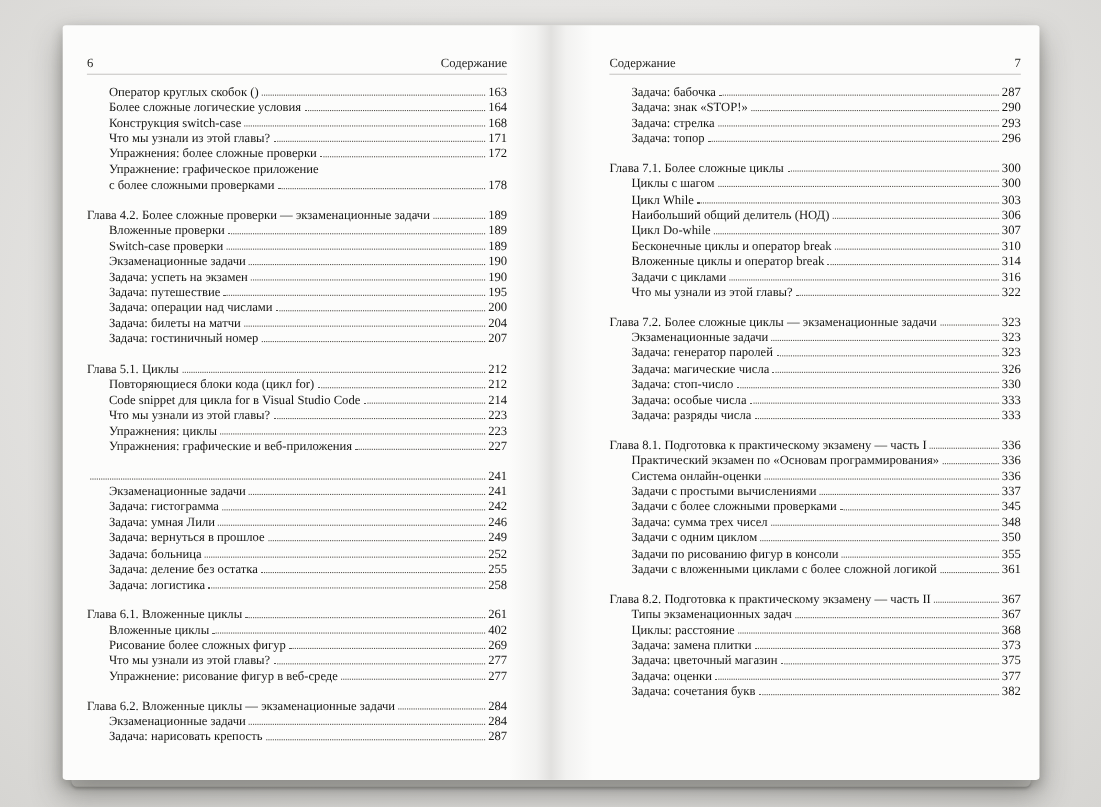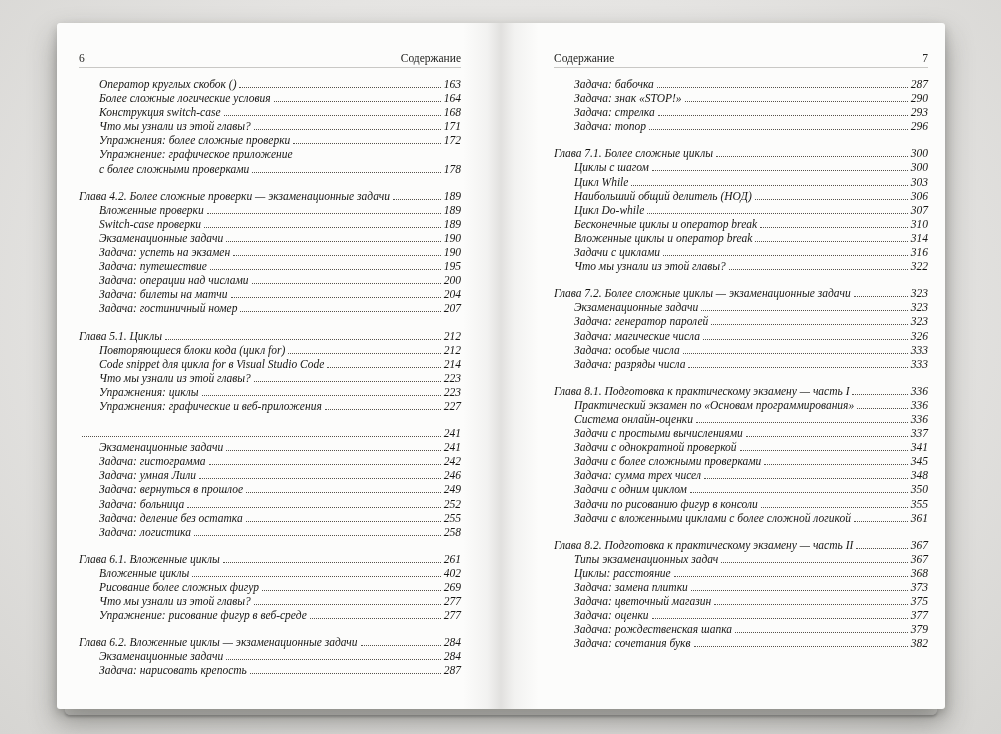--- a/index.html
+++ b/index.html
@@ -36,21 +36,21 @@
   }
   .page { width: 50%; height: 100%; padding-top: 29px; color: #161614; }
   .page.left  { padding-left: 22px; padding-right: 40px; }
   .page.right { padding-left: 53px; padding-right: 17px; }
   .running-head {
     display: flex; justify-content: space-between; align-items: baseline;
     font-size: 11.5px; color: #242422;
     border-bottom: 1px solid #c9c8c5;
     padding-bottom: 3px; margin-bottom: 9px;
   }
-  .toc-group { margin-bottom: 13px; font-style: italic; }
+  .toc-group { margin-bottom: 13px; }
   .toc-line {
     display: flex; align-items: baseline;
     font-size: 11.5px; line-height: 14.1px; color: #161614;
   }
   .toc-line.indent-1 { padding-left: 20px; }
   .toc-line .t { white-space: nowrap; }
   .leader {
     flex: 1 1 auto; min-width: 8px;
     border-bottom: 1.4px dotted #55514b;
     margin: 0 3px 3px 3px;
@@ -360,20 +360,25 @@
             <span class="t">Задача: генератор паролей</span>
             <span class="leader"></span>
             <span class="pg">323</span>
           </div>
           <div class="toc-line indent-1">
             <span class="t">Задача: магические числа</span>
             <span class="leader"></span>
             <span class="pg">326</span>
           </div>
           <div class="toc-line indent-1">
+            <span class="t">Задача: стоп-число</span>
+            <span class="leader"></span>
+            <span class="pg">330</span>
+          </div>
+          <div class="toc-line indent-1">
             <span class="t">Задача: особые числа</span>
             <span class="leader"></span>
             <span class="pg">333</span>
           </div>
           <div class="toc-line indent-1">
             <span class="t">Задача: разряды числа</span>
             <span class="leader"></span>
             <span class="pg">333</span>
           </div>
         </div>
@@ -392,25 +397,20 @@
             <span class="t">Система онлайн-оценки</span>
             <span class="leader"></span>
             <span class="pg">336</span>
           </div>
           <div class="toc-line indent-1">
             <span class="t">Задачи с простыми вычислениями</span>
             <span class="leader"></span>
             <span class="pg">337</span>
           </div>
           <div class="toc-line indent-1">
-            <span class="t">Задачи с однократной проверкой</span>
-            <span class="leader"></span>
-            <span class="pg">341</span>
-          </div>
-          <div class="toc-line indent-1">
             <span class="t">Задачи с более сложными проверками</span>
             <span class="leader"></span>
             <span class="pg">345</span>
           </div>
           <div class="toc-line indent-1">
             <span class="t">Задача: сумма трех чисел</span>
             <span class="leader"></span>
             <span class="pg">348</span>
           </div>
           <div class="toc-line indent-1">
@@ -452,25 +452,20 @@
           </div>
           <div class="toc-line indent-1">
             <span class="t">Задача: цветочный магазин</span>
             <span class="leader"></span>
             <span class="pg">375</span>
           </div>
           <div class="toc-line indent-1">
             <span class="t">Задача: оценки</span>
             <span class="leader"></span>
             <span class="pg">377</span>
-          </div>
-          <div class="toc-line indent-1">
-            <span class="t">Задача: рождественская шапка</span>
-            <span class="leader"></span>
-            <span class="pg">379</span>
           </div>
           <div class="toc-line indent-1">
             <span class="t">Задача: сочетания букв</span>
             <span class="leader"></span>
             <span class="pg">382</span>
           </div>
         </div>
       </div>
   </div>
 

